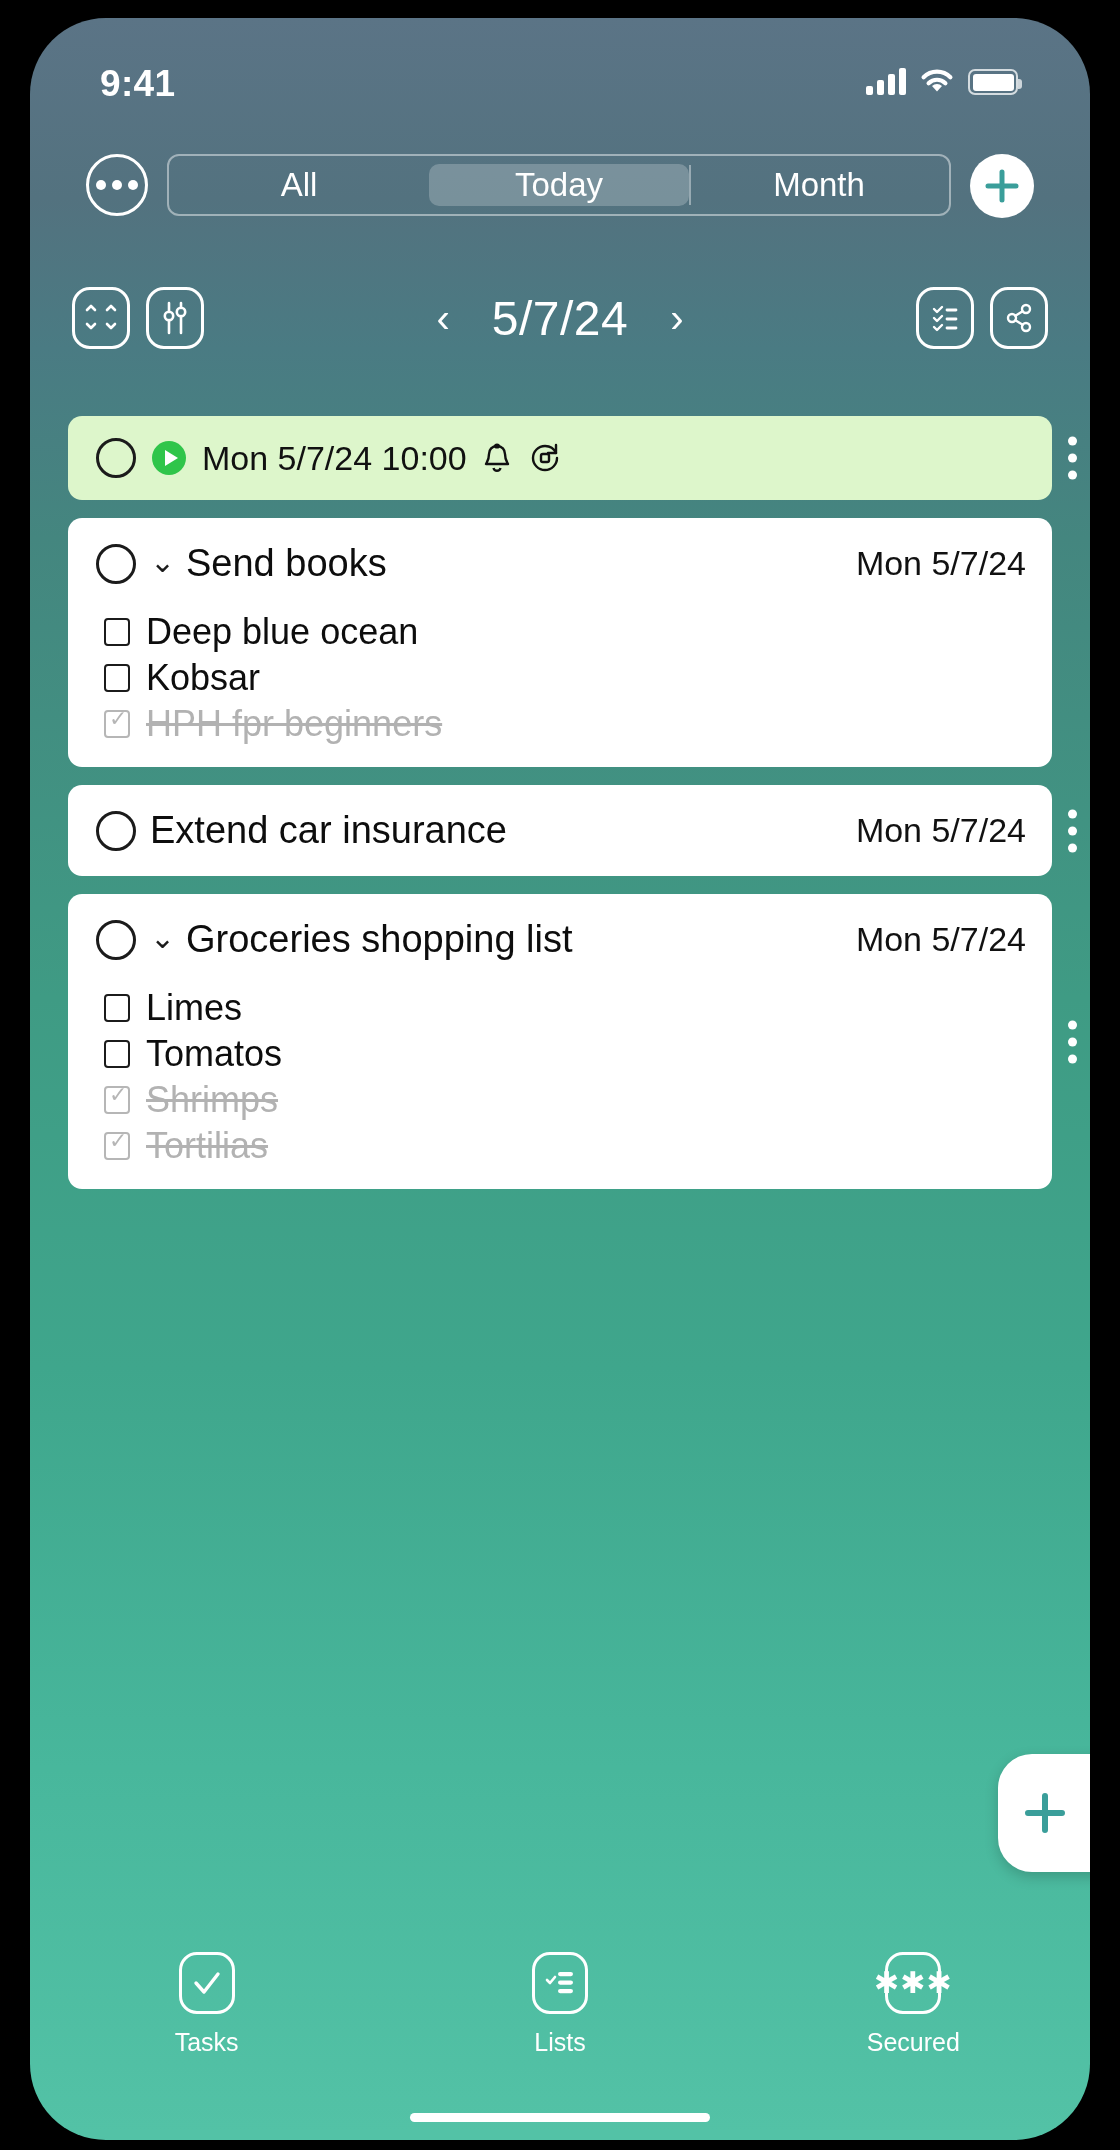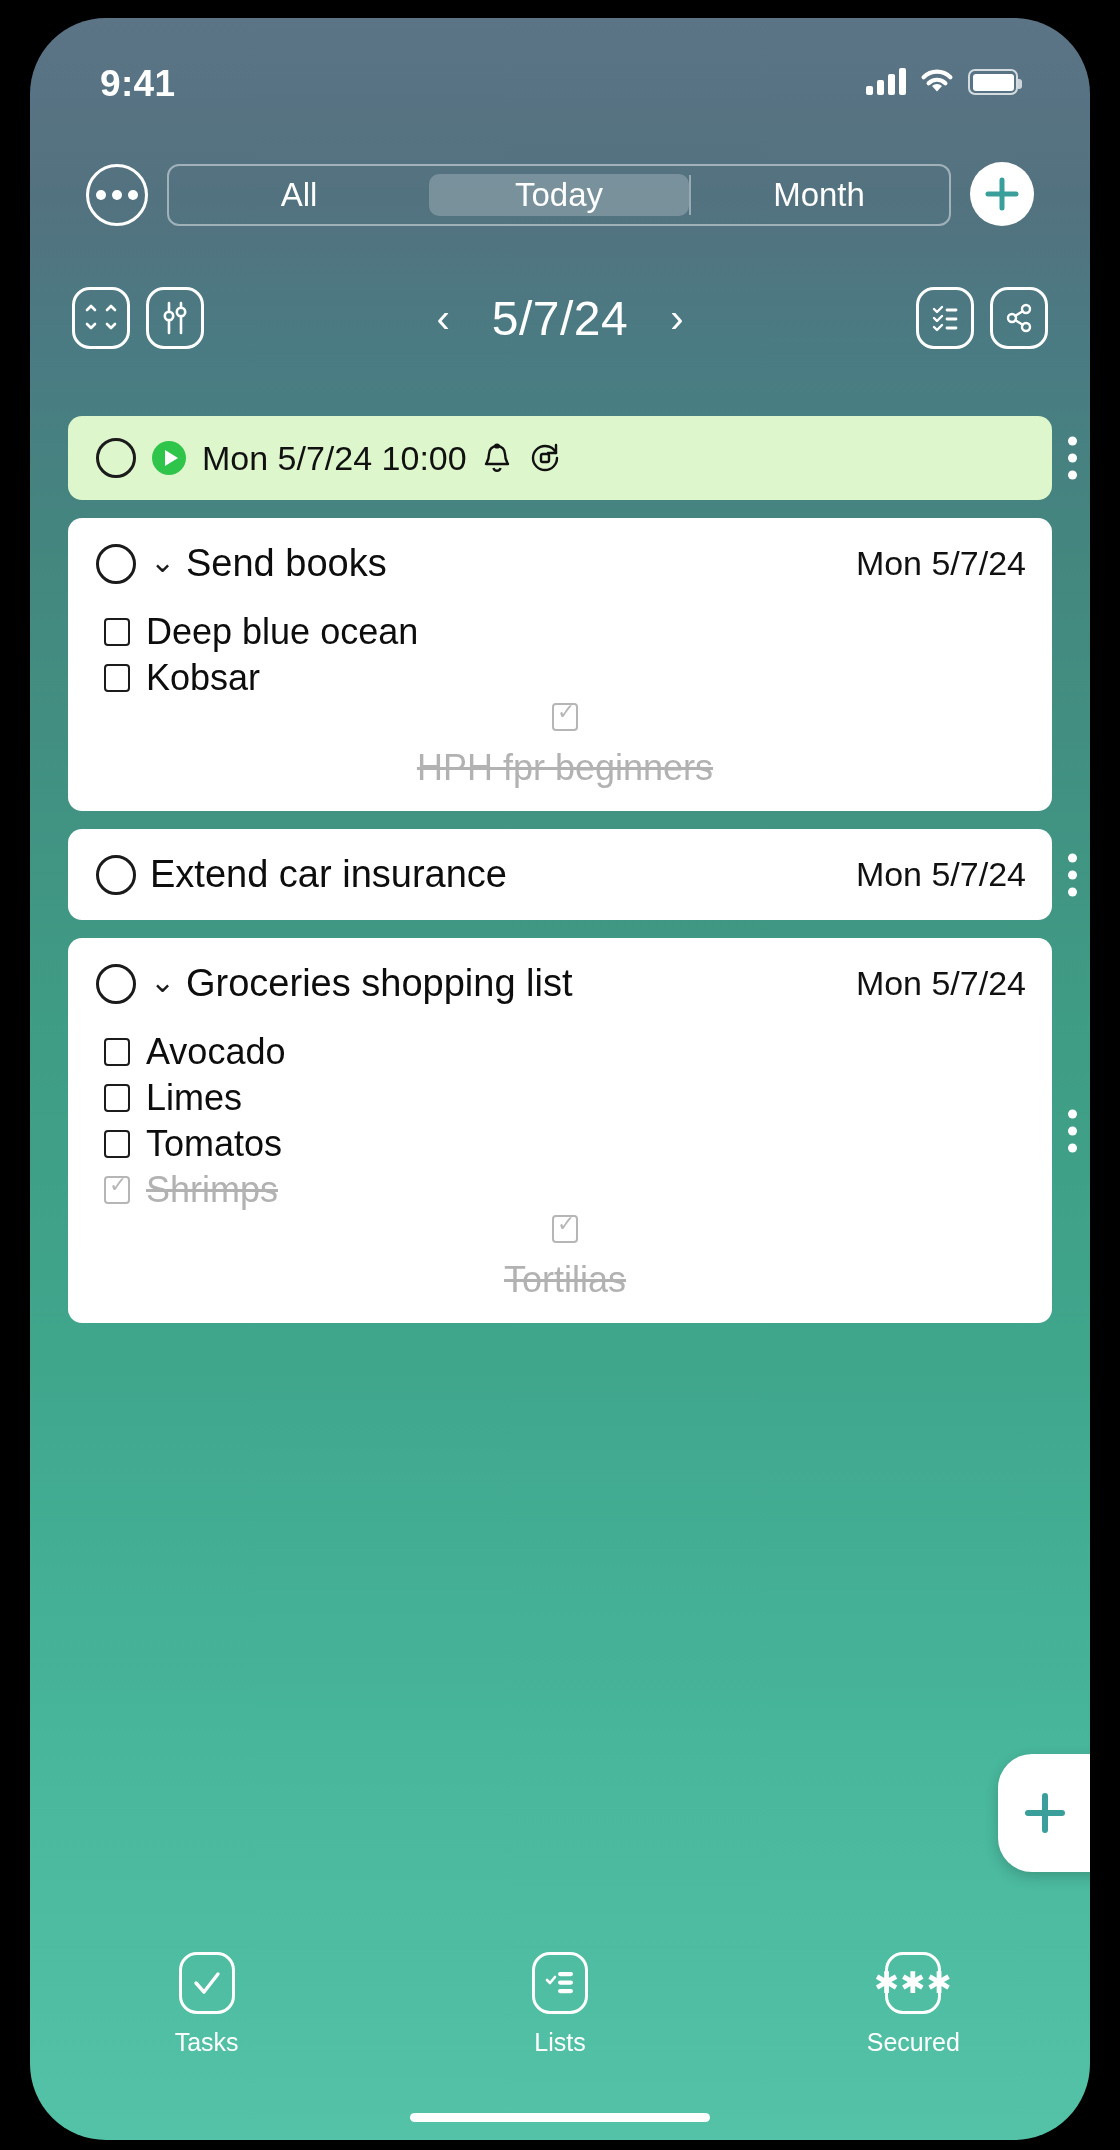--- a/index.html
+++ b/index.html
@@ -53,21 +53,21 @@
   .battery span { display: block; width: 100%; height: 100%; background: #fff; border-radius: 3px; }
   .battery::after {
     content: ""; position: absolute; right: -6px; top: 8px;
     width: 4px; height: 10px; background: rgba(255,255,255,.7);
     border-radius: 0 3px 3px 0;
   }
 
   
   .toolbar {
     position: absolute; top: 136px; left: 0; right: 0; height: 72px;
-    display: flex; align-items: flex-end; padding: 0 56px; gap: 19px;
+    display: flex; align-items: flex-start; padding: 0 56px; gap: 19px;
   }
   .circle-btn {
     width: 62px; height: 62px; border-radius: 50%;
     border: 3px solid #fff; flex: 0 0 auto;
     display: flex; align-items: center; justify-content: center; gap: 6px;
   }
   .circle-btn b { width: 10px; height: 10px; background: #fff; border-radius: 50%; display: block; }
 
   .segmented {
     flex: 1 1 auto; height: 62px;
@@ -151,21 +151,21 @@
   }
   .meta {
     font-size: 34px; color: #111; flex: 0 0 auto;
     display: flex; align-items: center; gap: 14px;
   }
 
   .sub {
     display: flex; align-items: center; gap: 16px;
     padding: 2px 26px 2px 36px;
   }
-  .sub:last-child { padding-bottom: 22px; flex-direction: column; }
+  .sub:last-child { padding-bottom: 22px; }
   .sq-check {
     width: 26px; height: 28px; border: 2.5px solid #1b1b1b;
     border-radius: 4px; flex: 0 0 auto;
   }
   .sub-text { font-size: 36px; color: #0d0d0d; }
   .sub.done .sq-check { border-color: #b6b6b6; position: relative; }
   .sub.done .sq-check::after {
     content: "✓"; position: absolute; left: 3px; top: -6px;
     font-size: 22px; color: #b6b6b6;
   }
@@ -364,24 +364,20 @@
     <div class="row">
       <div class="card">
         <div class="card-head">
           <div class="o-check"></div>
           <div class="caret">⌄</div>
           <div class="title">Groceries shopping list</div>
           <div class="meta">Mon 5/7/24</div>
         </div>
         <div class="sub">
           <div class="sq-check"></div>
-          <div class="sub-text">Avocado</div>
-        </div>
-        <div class="sub">
-          <div class="sq-check"></div>
           <div class="sub-text">Limes</div>
         </div>
         <div class="sub">
           <div class="sq-check"></div>
           <div class="sub-text">Tomatos</div>
         </div>
         <div class="sub done">
           <div class="sq-check"></div>
           <div class="sub-text">Shrimps</div>
         </div>

